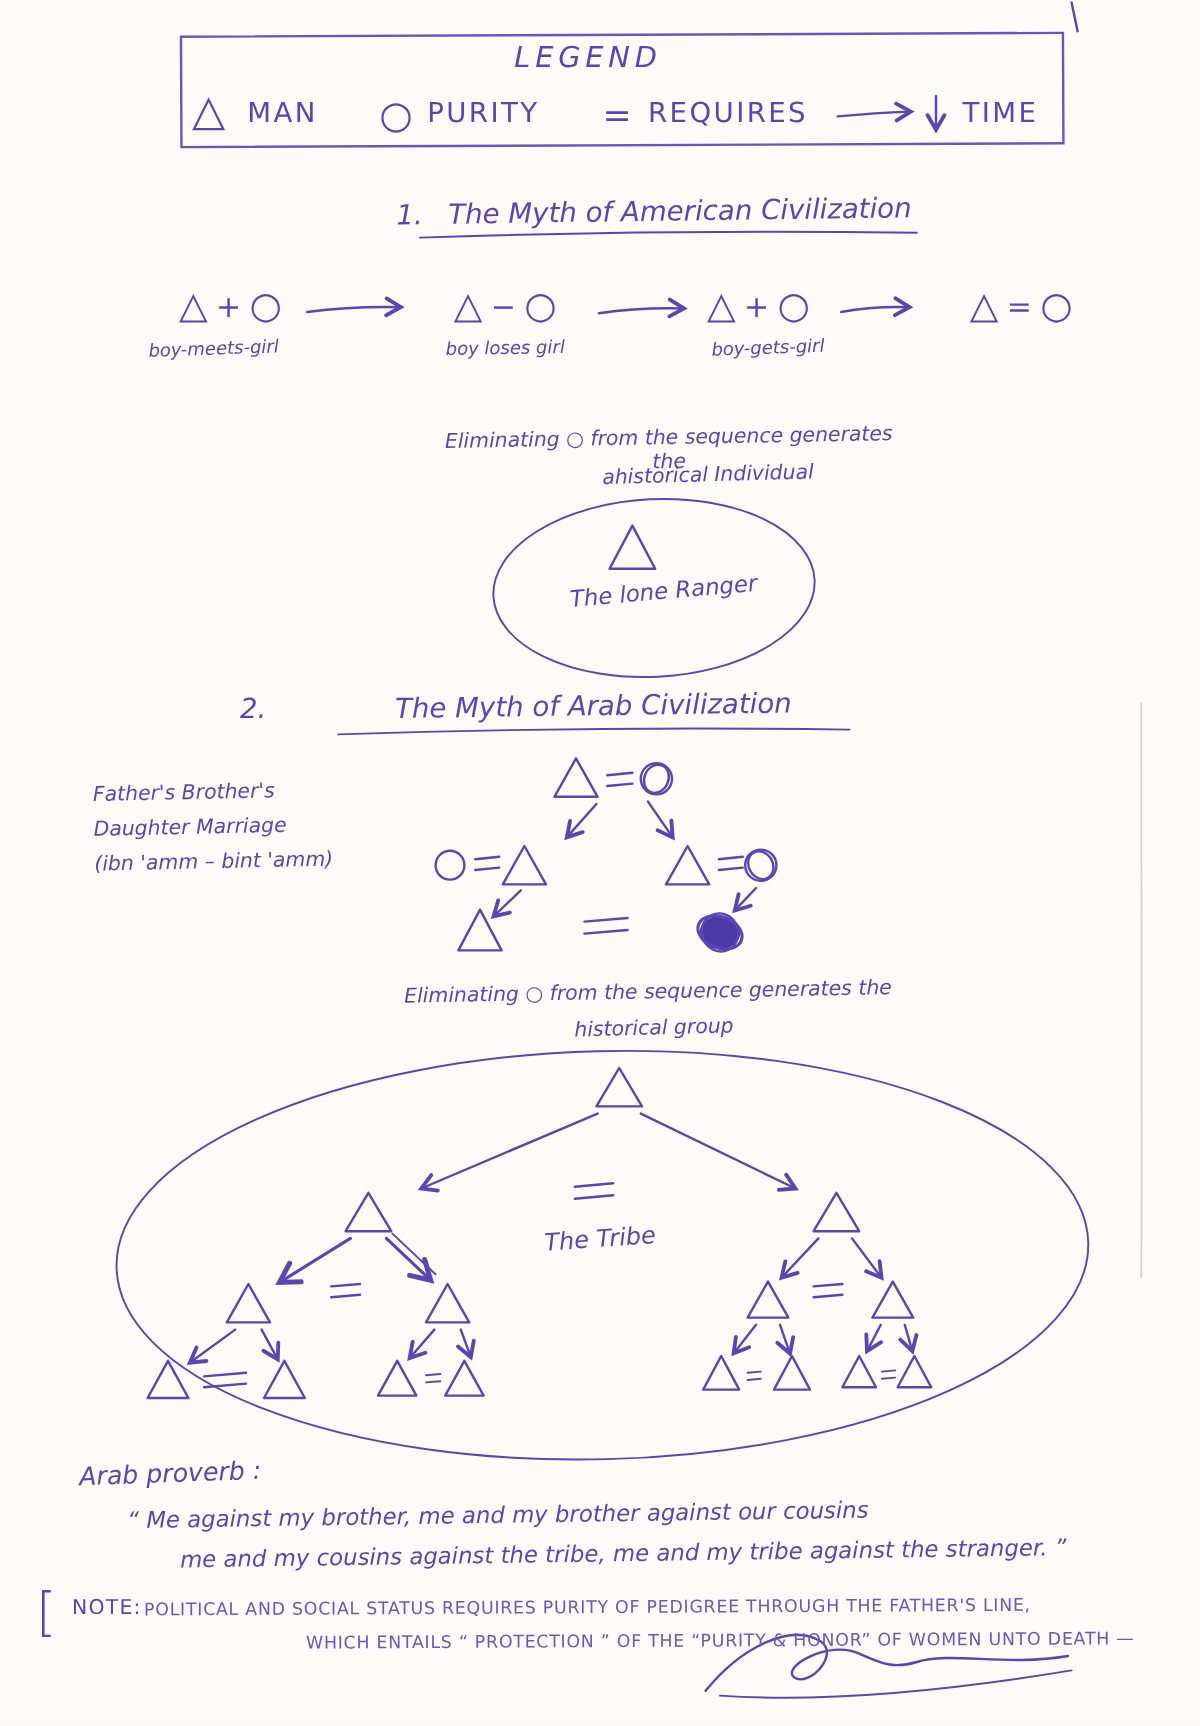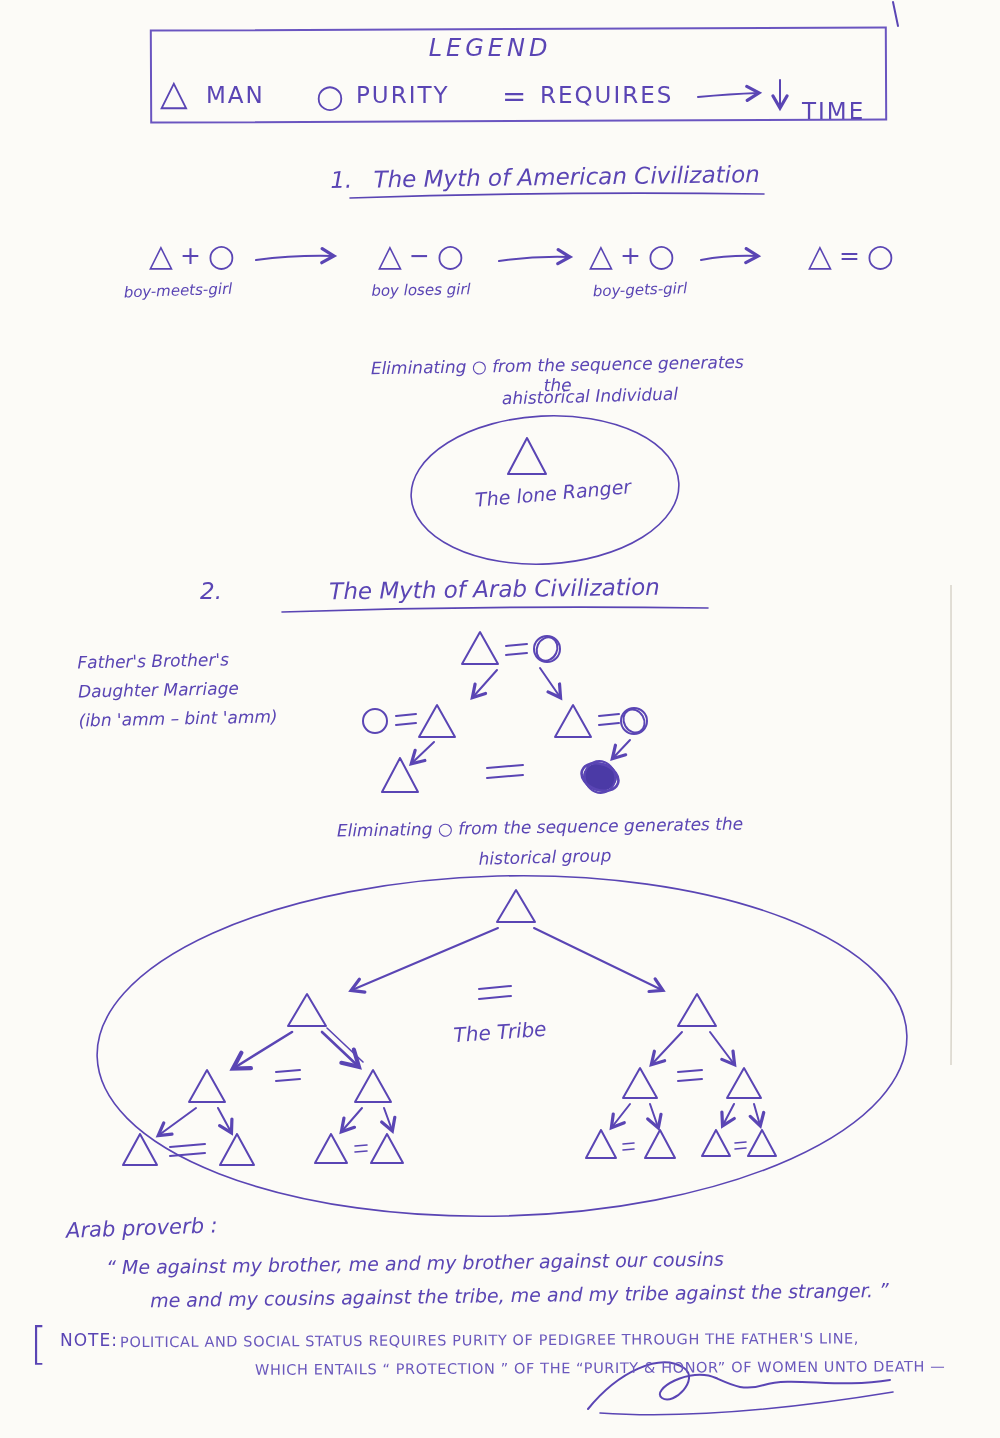--- a/index.html
+++ b/index.html
@@ -181,21 +181,21 @@
 
   <div class="abs glyph" style="left:160px; top:72px; font-size:36px;">△</div>
   <div class="abs caps" style="left:206px; top:82px; font-size:23px;">MAN</div>
 
   <div class="abs glyph" style="left:316px; top:77px; font-size:32px;">○</div>
   <div class="abs caps" style="left:356px; top:82px; font-size:23px;">PURITY</div>
 
   <div class="abs glyph" style="left:502px; top:79px; font-size:29px;">=</div>
   <div class="abs caps" style="left:540px; top:82px; font-size:23px;">REQUIRES</div>
 
-  <div class="abs caps" style="left:802px; top:82px; font-size:23px;margin-top:16px;">TIME</div>
+  <div class="abs caps" style="left:802px; top:82px; font-size:23px;">TIME</div>
 
   <div class="abs hand ctr" style="left:295px; top:164px; width:500px; font-size:23px; transform:rotate(-0.8deg);">
     <span>1.</span>
     <span style="margin-left:14px;">The Myth of American Civilization</span>
   </div>
 
   <div class="abs ctr" style="left:132px; top:240px; width:120px;">
     <div class="formula">
       <span class="f-sym glyph">△</span>
       <span class="f-op glyph">+</span>

